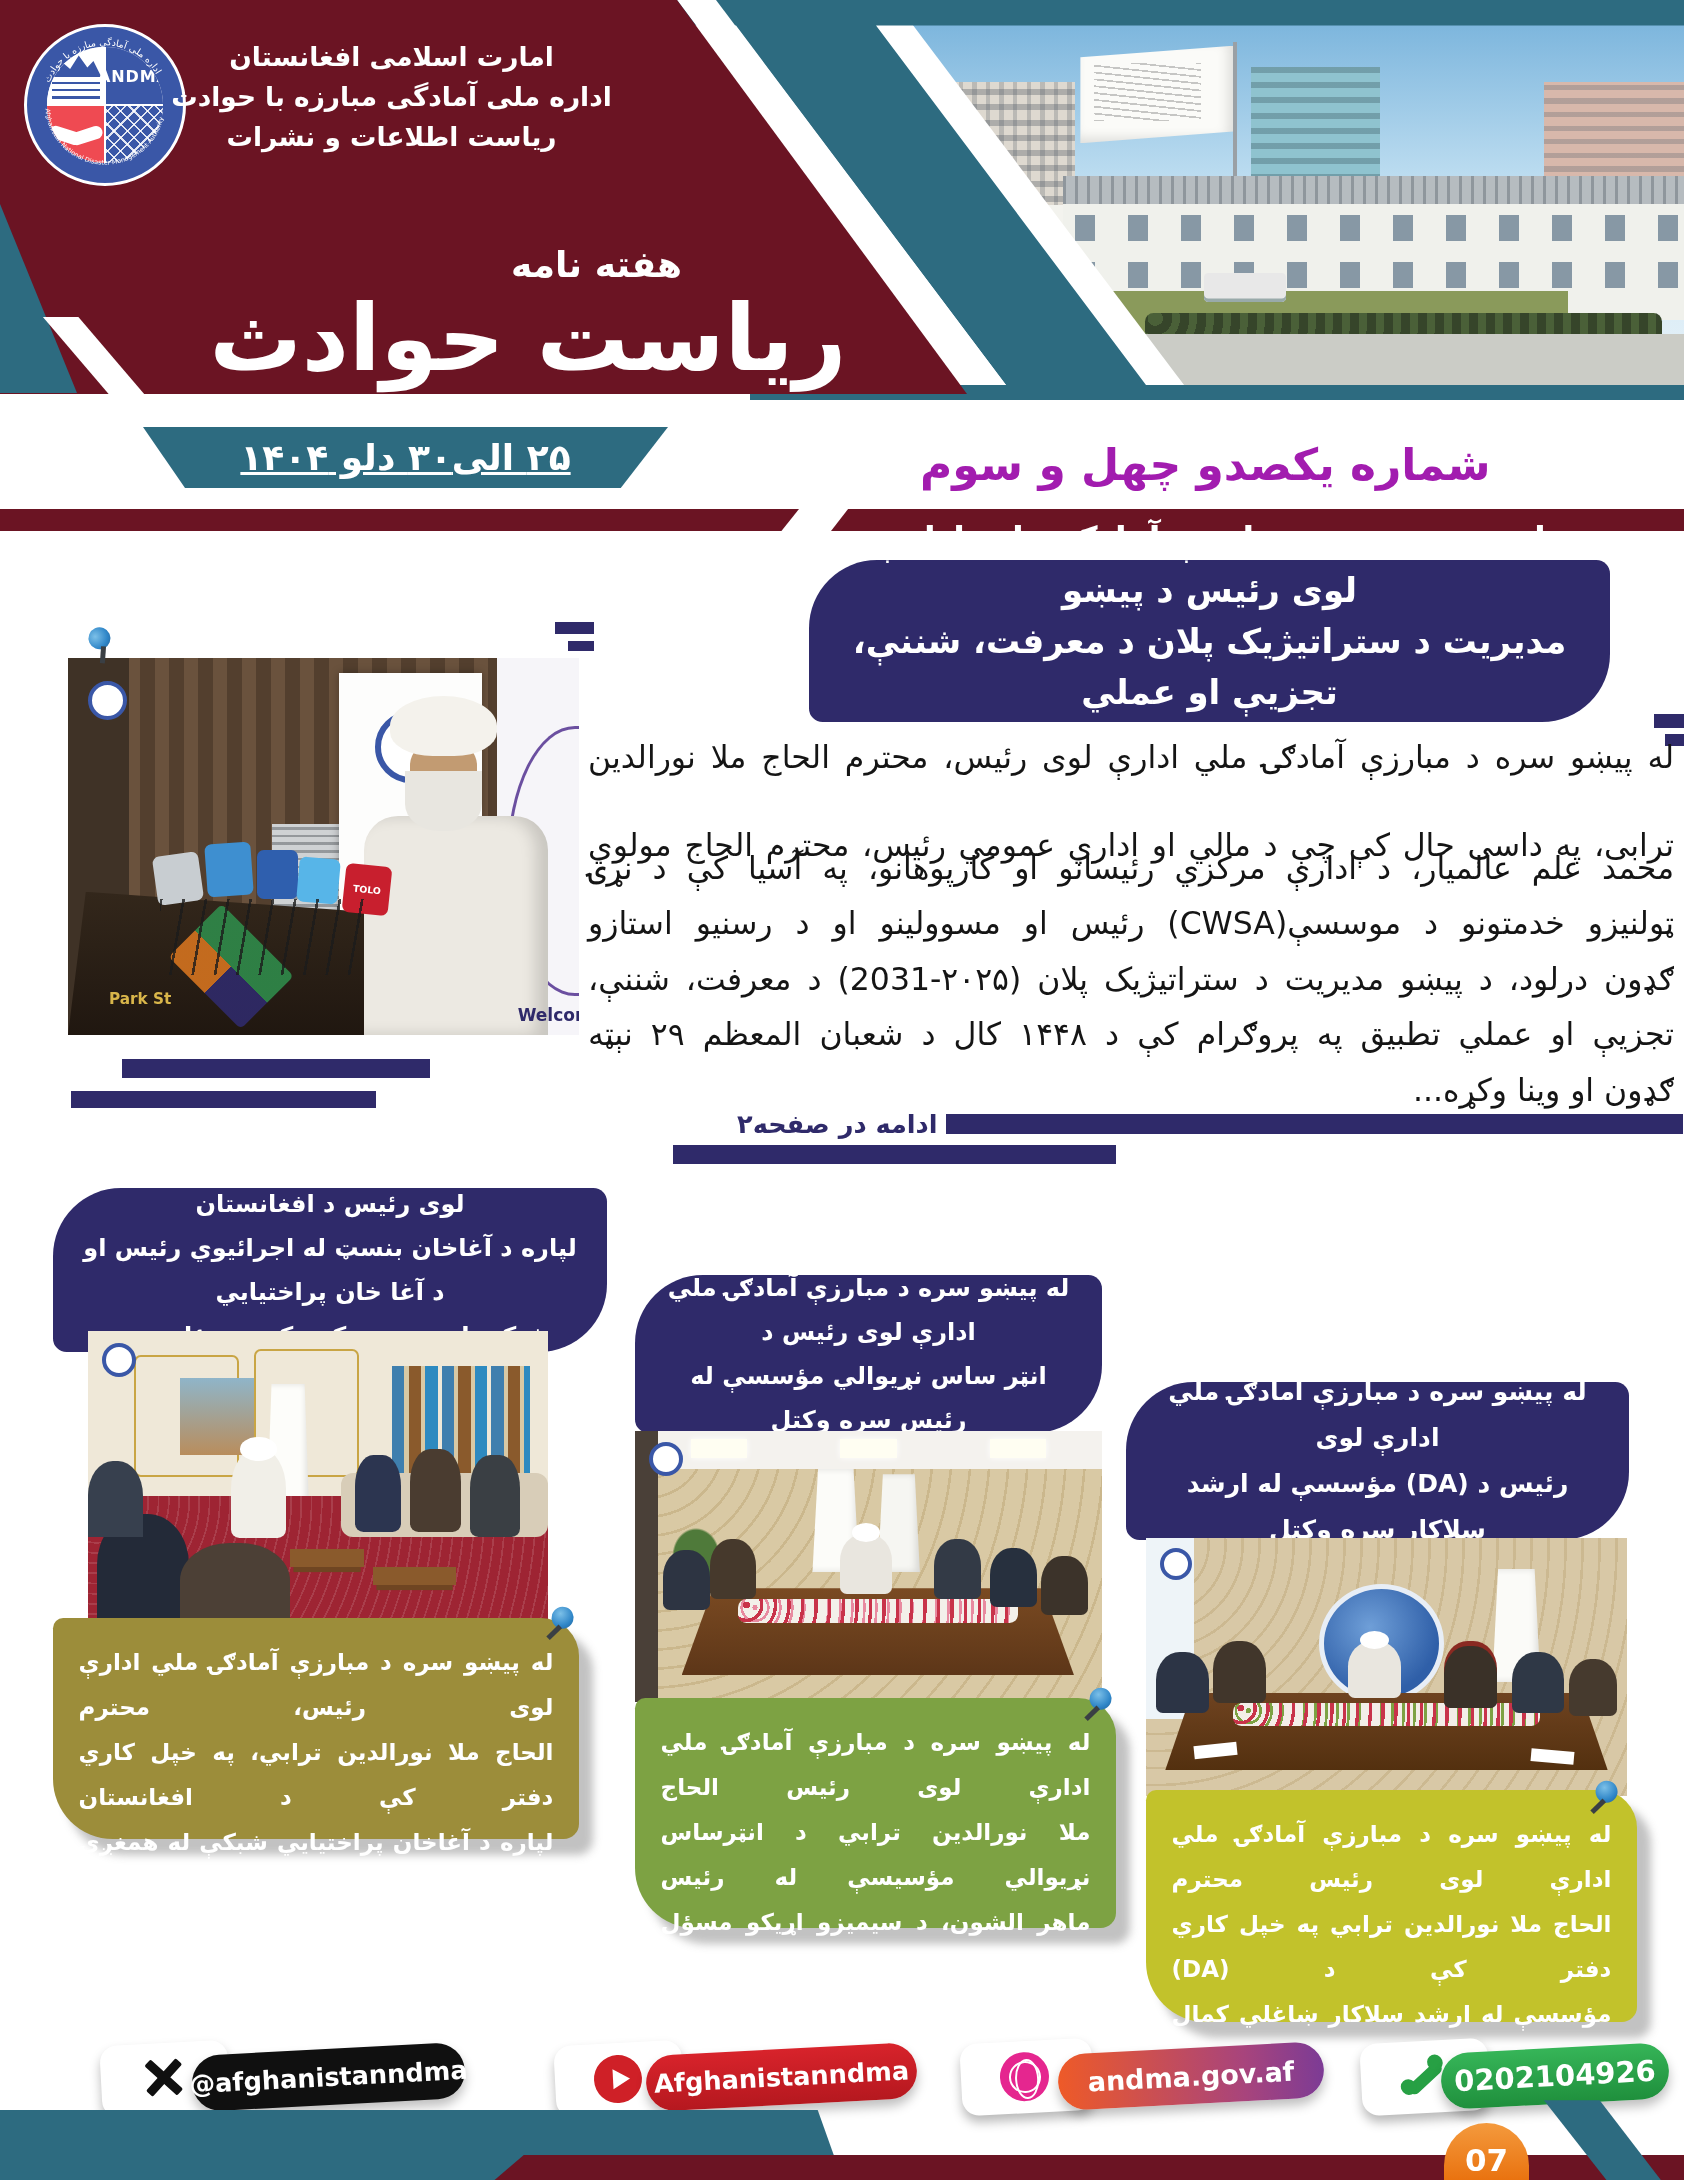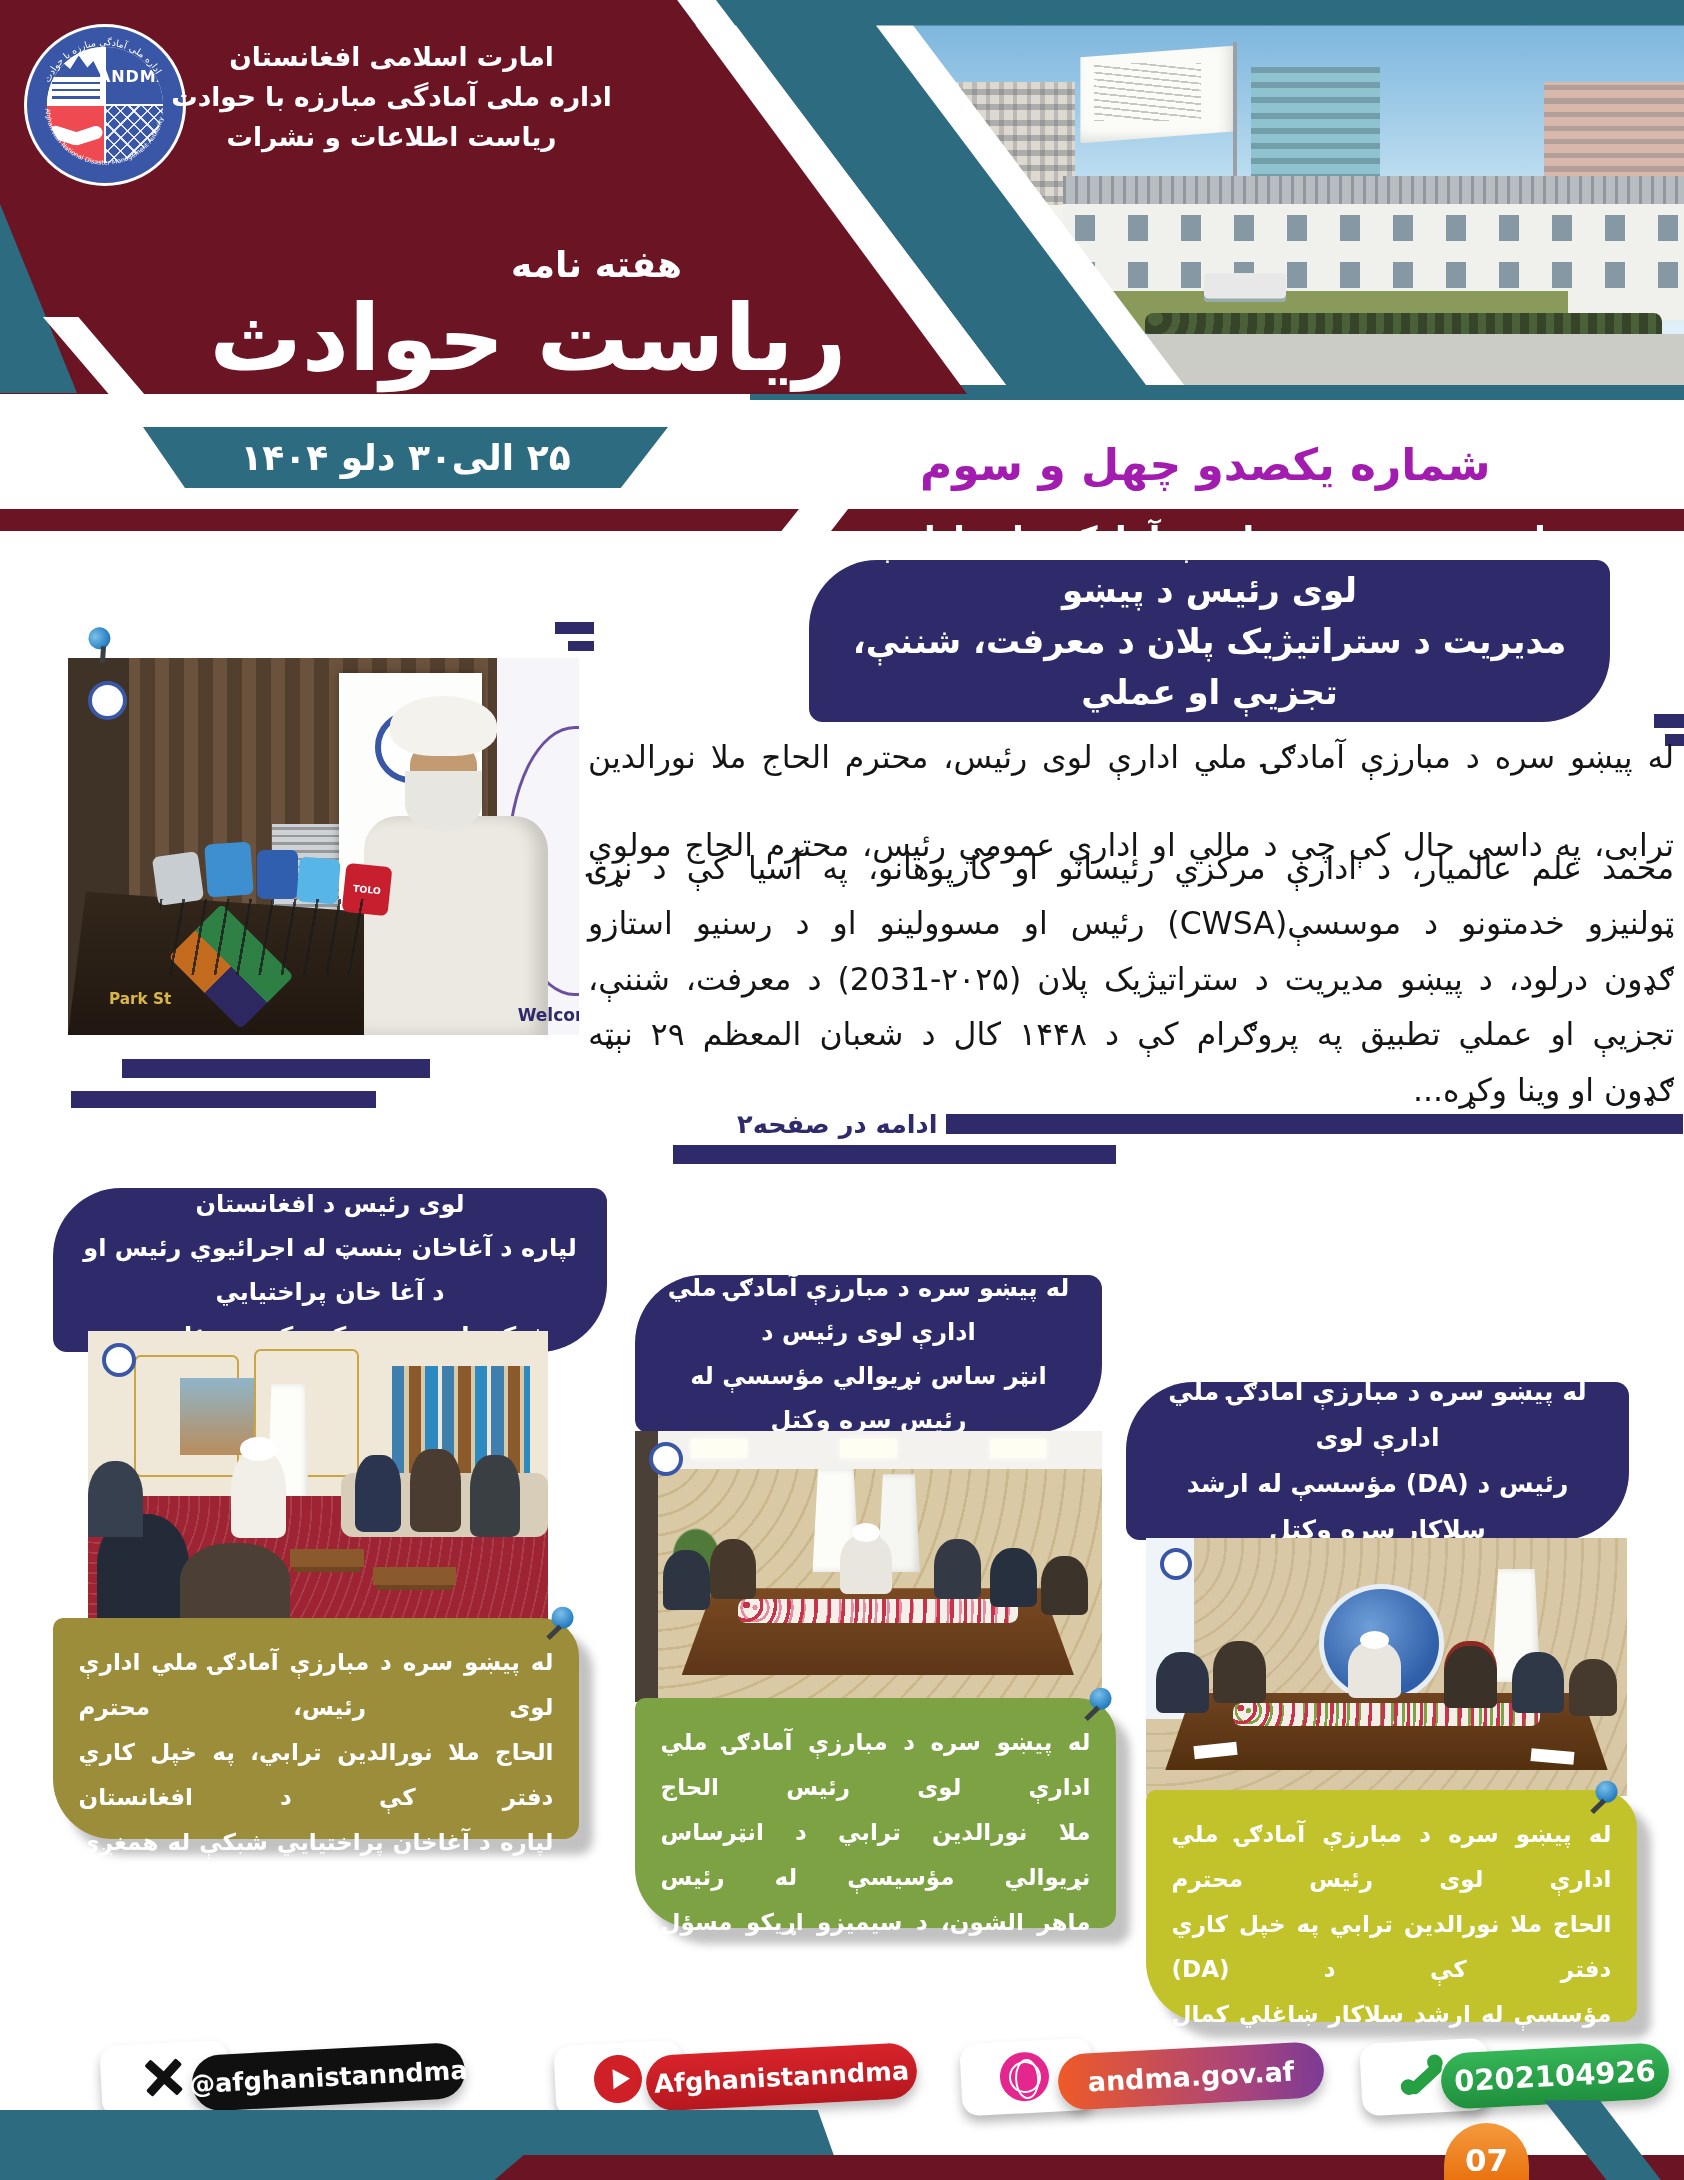--- a/index.html
+++ b/index.html
@@ -14,21 +14,21 @@
     clip-path:polygon(503px 0,1685px 0,1685px 25.6px,876px 25.6px,1146px 385px,1006px 385px,736px 25.6px,503px 25.6px);}
   .sliver{background:#fff;}
   .teal-tri{left:0;top:204px;width:77px;height:189px;background:#2d6b80;
     clip-path:polygon(0 0,100% 100%,0 100%);}
   .white-slash{left:34px;top:317px;width:111px;height:78px;background:#fff;
     clip-path:polygon(8% 0,40% 0,100% 100%,68% 100%);}
   .strip452{left:750px;top:385px;width:935px;height:15.3px;background:#2d6b80;}
   .maroon-bar{top:509px;height:22px;background:#6b1423;}
   .date-trap{left:143px;top:427px;width:525px;height:61px;background:#2d6b80;
     clip-path:polygon(0 0,100% 0,91% 100%,8% 100%);display:flex;align-items:center;justify-content:center;}
-  .date-trap span{font-size:36px;font-weight:bold;color:#fff;}
+  .date-trap span{font-size:36px;font-weight:bold;color:#fff;text-decoration:underline;}
   .issue{left:920px;top:430px;width:724px;height:68px;display:flex;align-items:center;justify-content:flex-end;
     font-size:44px;font-weight:bold;color:#a21caf;}
   .org{left:153px;top:37px;width:477px;text-align:center;color:#fff;font-weight:bold;
     font-size:26.4px;line-height:40px;}
   .weekly{left:460px;top:244px;width:273px;text-align:center;color:#fff;font-size:36px;font-weight:bold;}
   .big-title{left:102px;top:288px;width:852px;text-align:center;color:#fff;
     font-size:92px;line-height:101px;font-weight:bold;font-family:"DejaVu Serif","DejaVu Sans",serif;}
   
   .logo{left:24px;top:24px;width:162px;height:162px;border-radius:50%;background:#3a57a7;
     border:3.4px solid #fff;box-sizing:border-box;}

